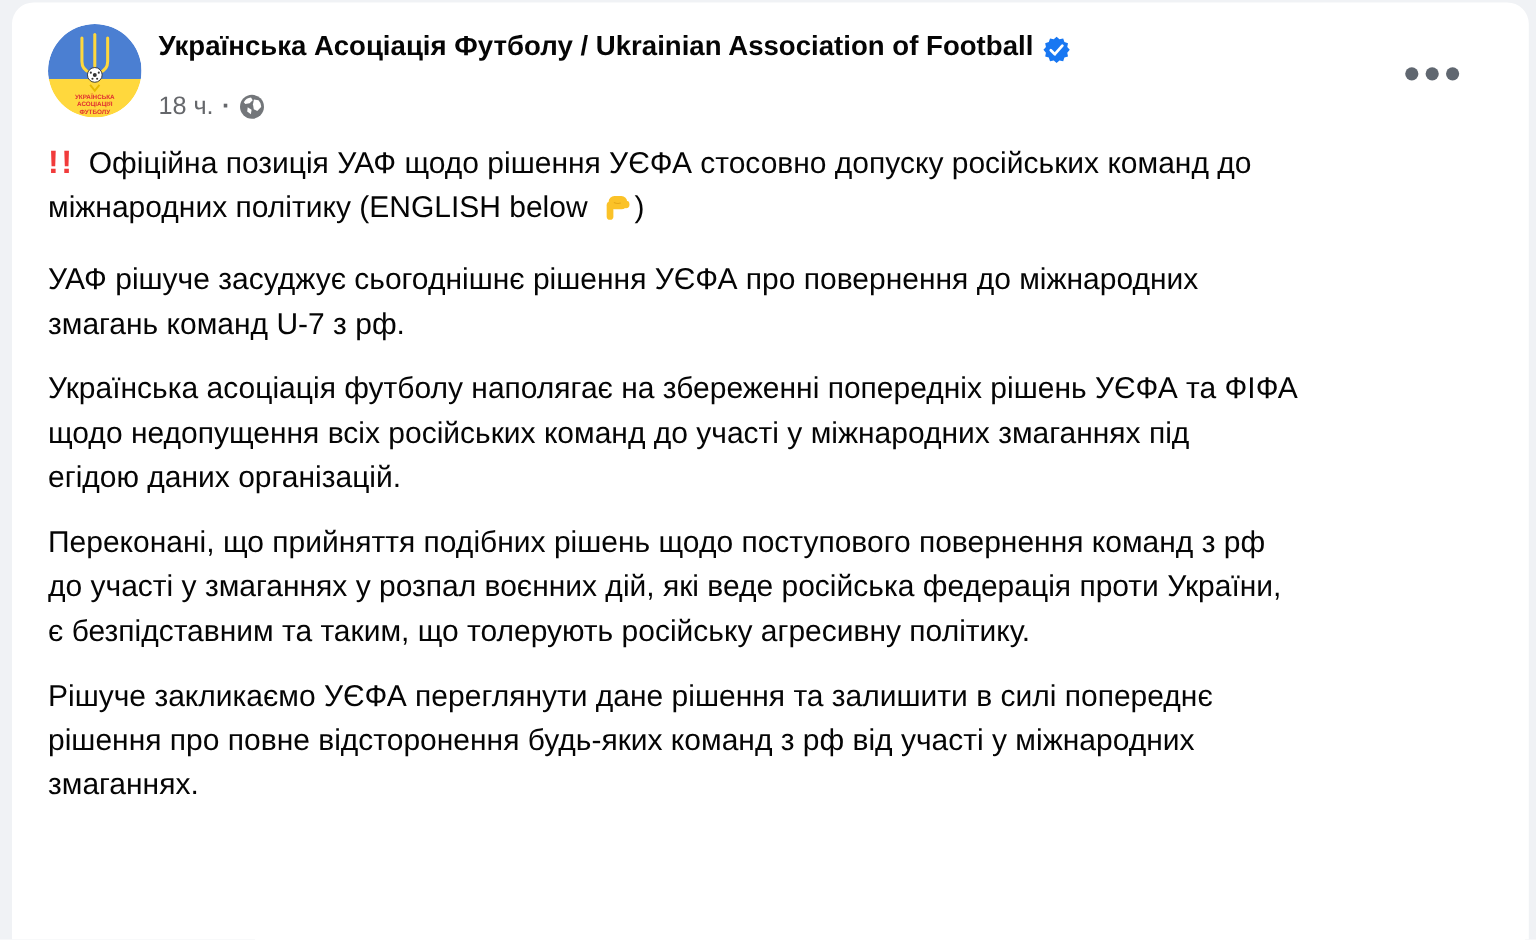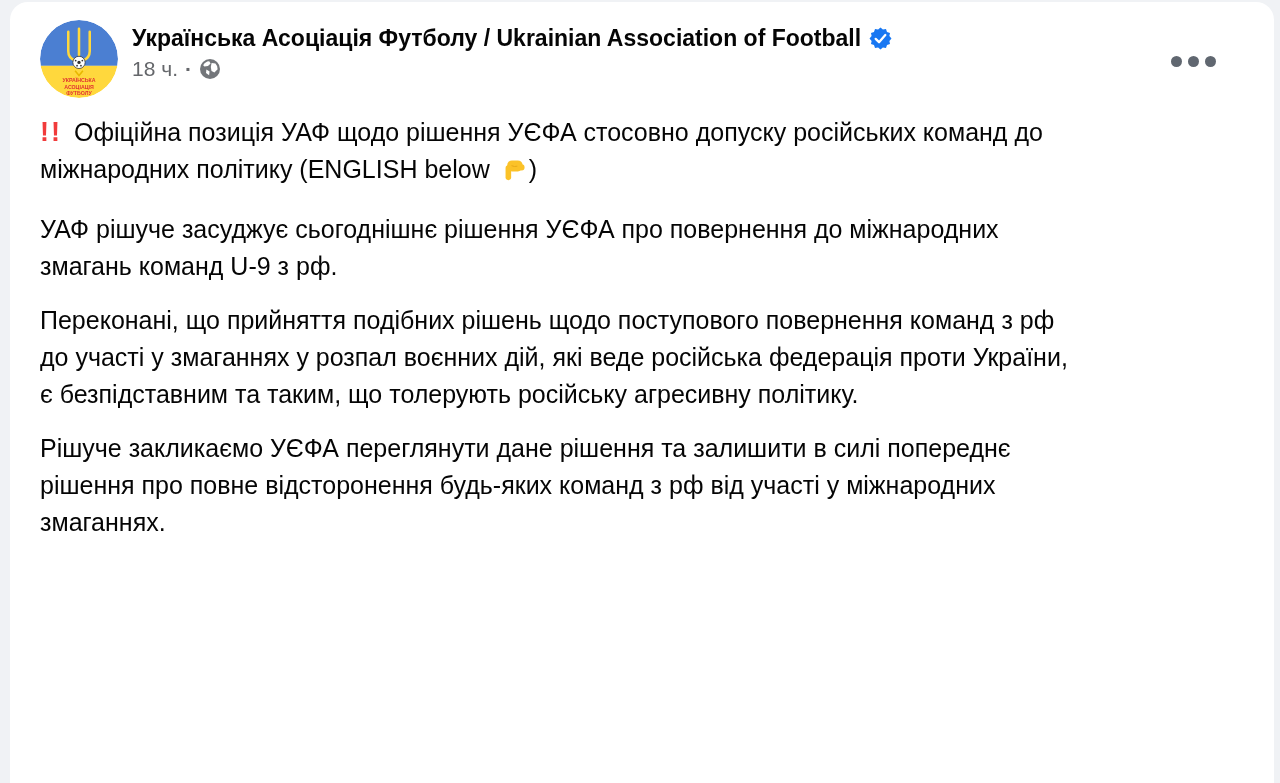--- a/index.html
+++ b/index.html
@@ -11,28 +11,28 @@
   }
   .post-card{
     position:absolute;left:10px;top:2px;right:6px;bottom:0;
     background:#ffffff;border-radius:18px 18px 0 0;
     padding:18px 30px 20px 30px;box-sizing:border-box;
   }
   
   .header{display:flex;gap:14px;align-items:flex-start;position:relative}
   .avatar{width:78px;height:78px;border-radius:50%;flex:none;cursor:pointer;display:block}
   .h-text{padding-top:3px;min-width:0}
-  .page-name-row{display:flex;align-items:center}
+  .page-name-row{display:flex;align-items:flex-end}
   .page-name{
     font-size:23px;font-weight:700;color:#050505;line-height:30px;
     cursor:pointer;white-space:nowrap;
   }
   .badge{margin-left:8px;flex:none;display:block}
   .meta{
-    margin-top:4px;display:flex;align-items:center;gap:7px;
+    margin-top:24px;display:flex;align-items:center;gap:7px;
     font-size:21px;color:#65676b;line-height:24px;
   }
   .meta .ts{cursor:pointer}
   .meta .sep{font-weight:700}
   .globe-wrap{display:flex;align-items:center}
   .more-btn{
     position:absolute;top:26px;right:18px;
     display:flex;gap:6px;padding:10px;border-radius:50%;cursor:pointer;
   }
   .more-btn .dot{width:11px;height:11px;border-radius:50%;background:#606770}
@@ -126,21 +126,24 @@
     <p class="p-first"><span class="dbl-excl">!!</span><span>Офіційна позиція УАФ щодо рішення УЄФА стосовно допуску російських команд до</span><br><span>міжнародних політику (ENGLISH below</span><span class="hand-emoji"><svg width="27" height="27" viewBox="0 0 28 28">
             <g fill="#fbc228">
               <rect x="8.5" y="3.5" width="16" height="11.5" rx="5"></rect>
               <rect x="6.8" y="8.5" width="5.8" height="15.5" rx="2.9"></rect>
               <rect x="20.5" y="7.5" width="6" height="6.5" rx="3"></rect>
             </g>
             <path d="M13 9 q3 1.5 6 0.5" stroke="#e6a817" stroke-width="1" fill="none"></path>
           </svg></span><span>)</span></p>
 
     <p>УАФ рішуче засуджує сьогоднішнє рішення УЄФА про повернення до міжнародних
-змагань команд U-9 з рф.</p>
+змагань команд U-7 з рф.</p>
+    <p>Українська асоціація футболу наполягає на збереженні попередніх рішень УЄФА та ФІФА
+щодо недопущення всіх російських команд до участі у міжнародних змаганнях під
+егідою даних організацій.</p>
     <p>Переконані, що прийняття подібних рішень щодо поступового повернення команд з рф
 до участі у змаганнях у розпал воєнних дій, які веде російська федерація проти України,
 є безпідставним та таким, що толерують російську агресивну політику.</p>
     <p>Рішуче закликаємо УЄФА переглянути дане рішення та залишити в силі попереднє
 рішення про повне відсторонення будь-яких команд з рф від участі у міжнародних
 змаганнях.</p>
 
   </div>
 </div>
 

